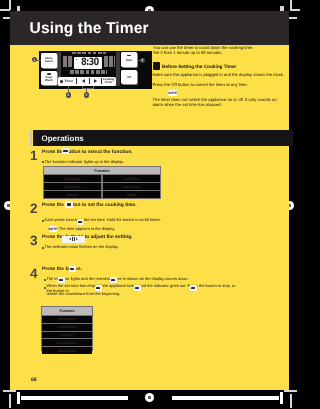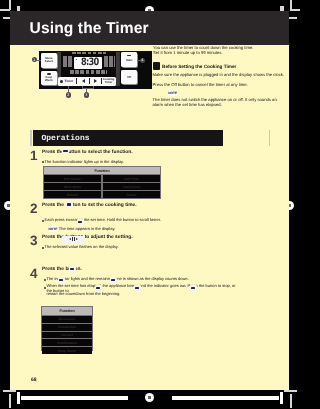--- a/index.html
+++ b/index.html
@@ -6,21 +6,21 @@
   body{width:300px;height:409px;overflow:hidden;position:relative;
        font-family:"Liberation Sans",sans-serif;
        -webkit-font-smoothing:antialiased;text-rendering:geometricPrecision;}
   .mk{position:absolute;background:#d5d5d5;}
   .regmk{position:absolute;width:9px;height:9px;border-radius:50%;
          background:radial-gradient(circle,#666 0 24%,#ffffff 26% 100%);}
   .cbar{position:absolute;background:#fff;}
   .pedge{position:absolute;background:#302d2e;}
 
   
-  #page{position:absolute;left:10px;top:11px;width:279px;height:379px;background:#fef9c3;}
+  #page{position:absolute;left:10px;top:11px;width:279px;height:379px;background:#fde047;}
 
   
   .hdr{position:absolute;left:0;top:0;width:279px;height:33.5px;background:#2b2628;}
   .hdr-title{position:absolute;left:19.6px;top:9.2px;color:#fff;font-size:15.6px;
              font-weight:bold;letter-spacing:.1px;}
 
   
   #panel{position:absolute;left:0;top:0;}
   .pbody{position:absolute;background:#0a0a0a;}
   .btn{position:absolute;background:#fbfbfb;border-radius:1.4px;color:#2a2a2a;
@@ -199,21 +199,21 @@
     <div class="t" style="left:142.5px;top:70.8px;width:134px;">Press the Off button to cancel the timer at any time.</div>
 
     <div class="notebox" style="left:158px;top:78.6px;width:9.4px;height:6.6px;">
       <span>NOTE</span>
     </div>
     <div class="t" style="left:142.5px;top:86.2px;width:134px;">The timer does not switch the appliance on or off. It only sounds an alarm when the set time has elapsed.</div>
   </div>
 
   <div class="opsbar" style="left:20.2px;top:118.7px;width:1.4px;height:16.2px;"></div>
   <div class="opsbar" style="left:258.6px;top:118.7px;width:1.4px;height:16.2px;"></div>
-  <div class="ops" style="left:22.5px;top:118.7px;width:190px;height:16.2px;font-family:Liberation Mono, monospace;">
+  <div class="ops" style="left:22.5px;top:118.7px;width:260px;height:16.2px;">
     <div class="ops-t" style="left:9px;top:4px;">Operations</div>
   </div>
 
   <div class="step">
     <div class="snum" style="left:20px;top:137.5px;font-size:13.5px;">1</div>
     <div class="sh1" style="left:32px;top:139.1px;width:150px;">Press the      button to select the function.</div>
     <div class="ibtn" style="left:51.7px;top:136.7px;width:7.6px;height:6.8px;">
         <span class="iblk"></span>
       </div>
     <div class="bul" style="left:32px;top:150.1px;"></div>

